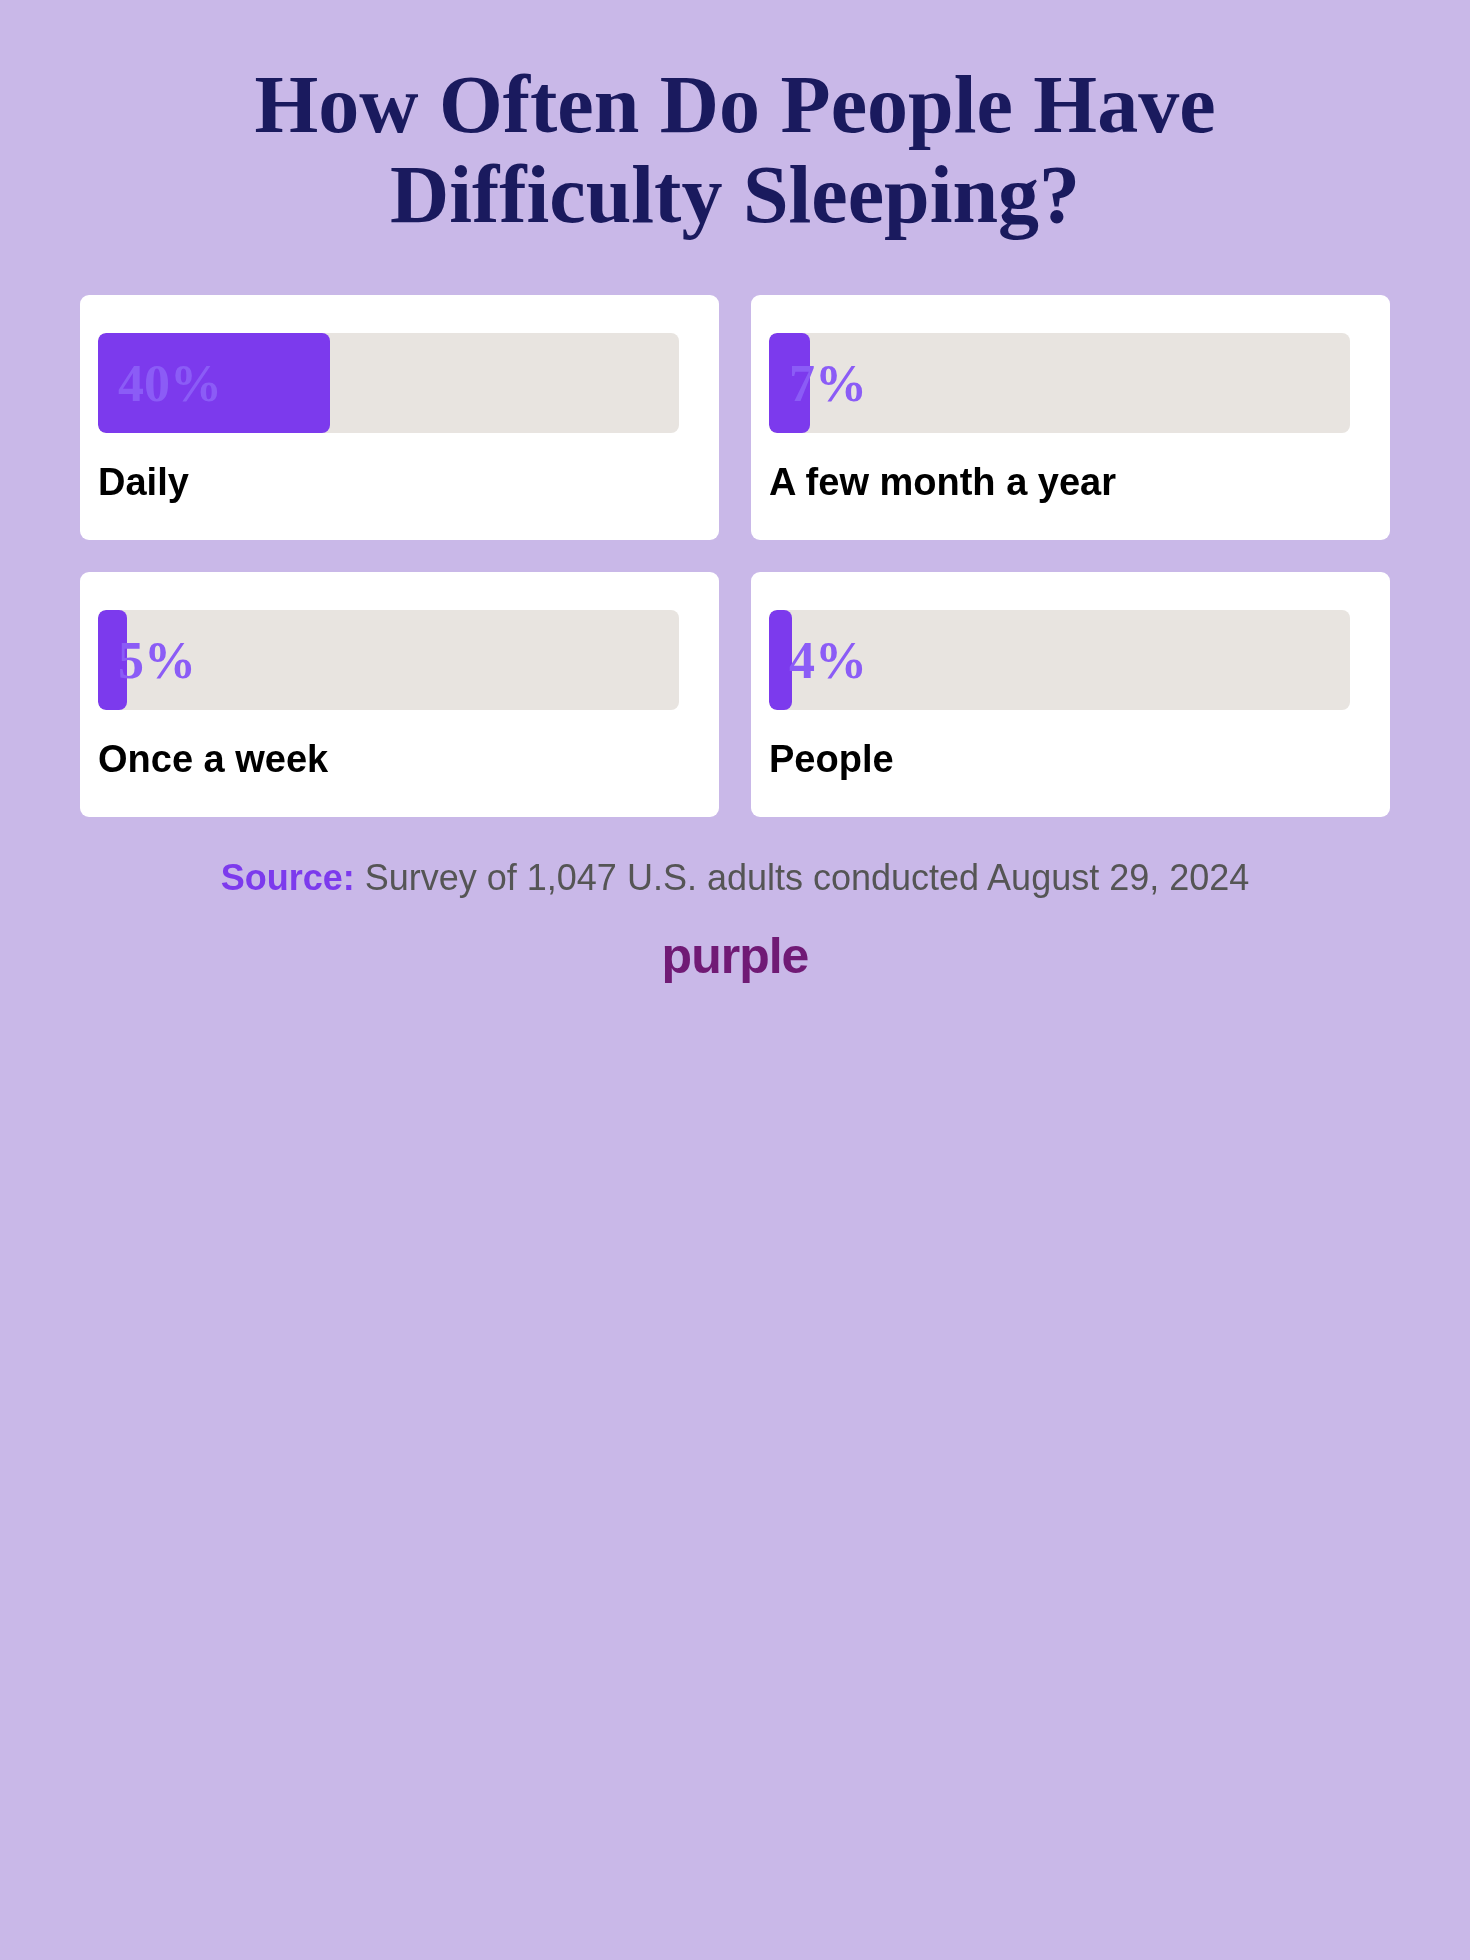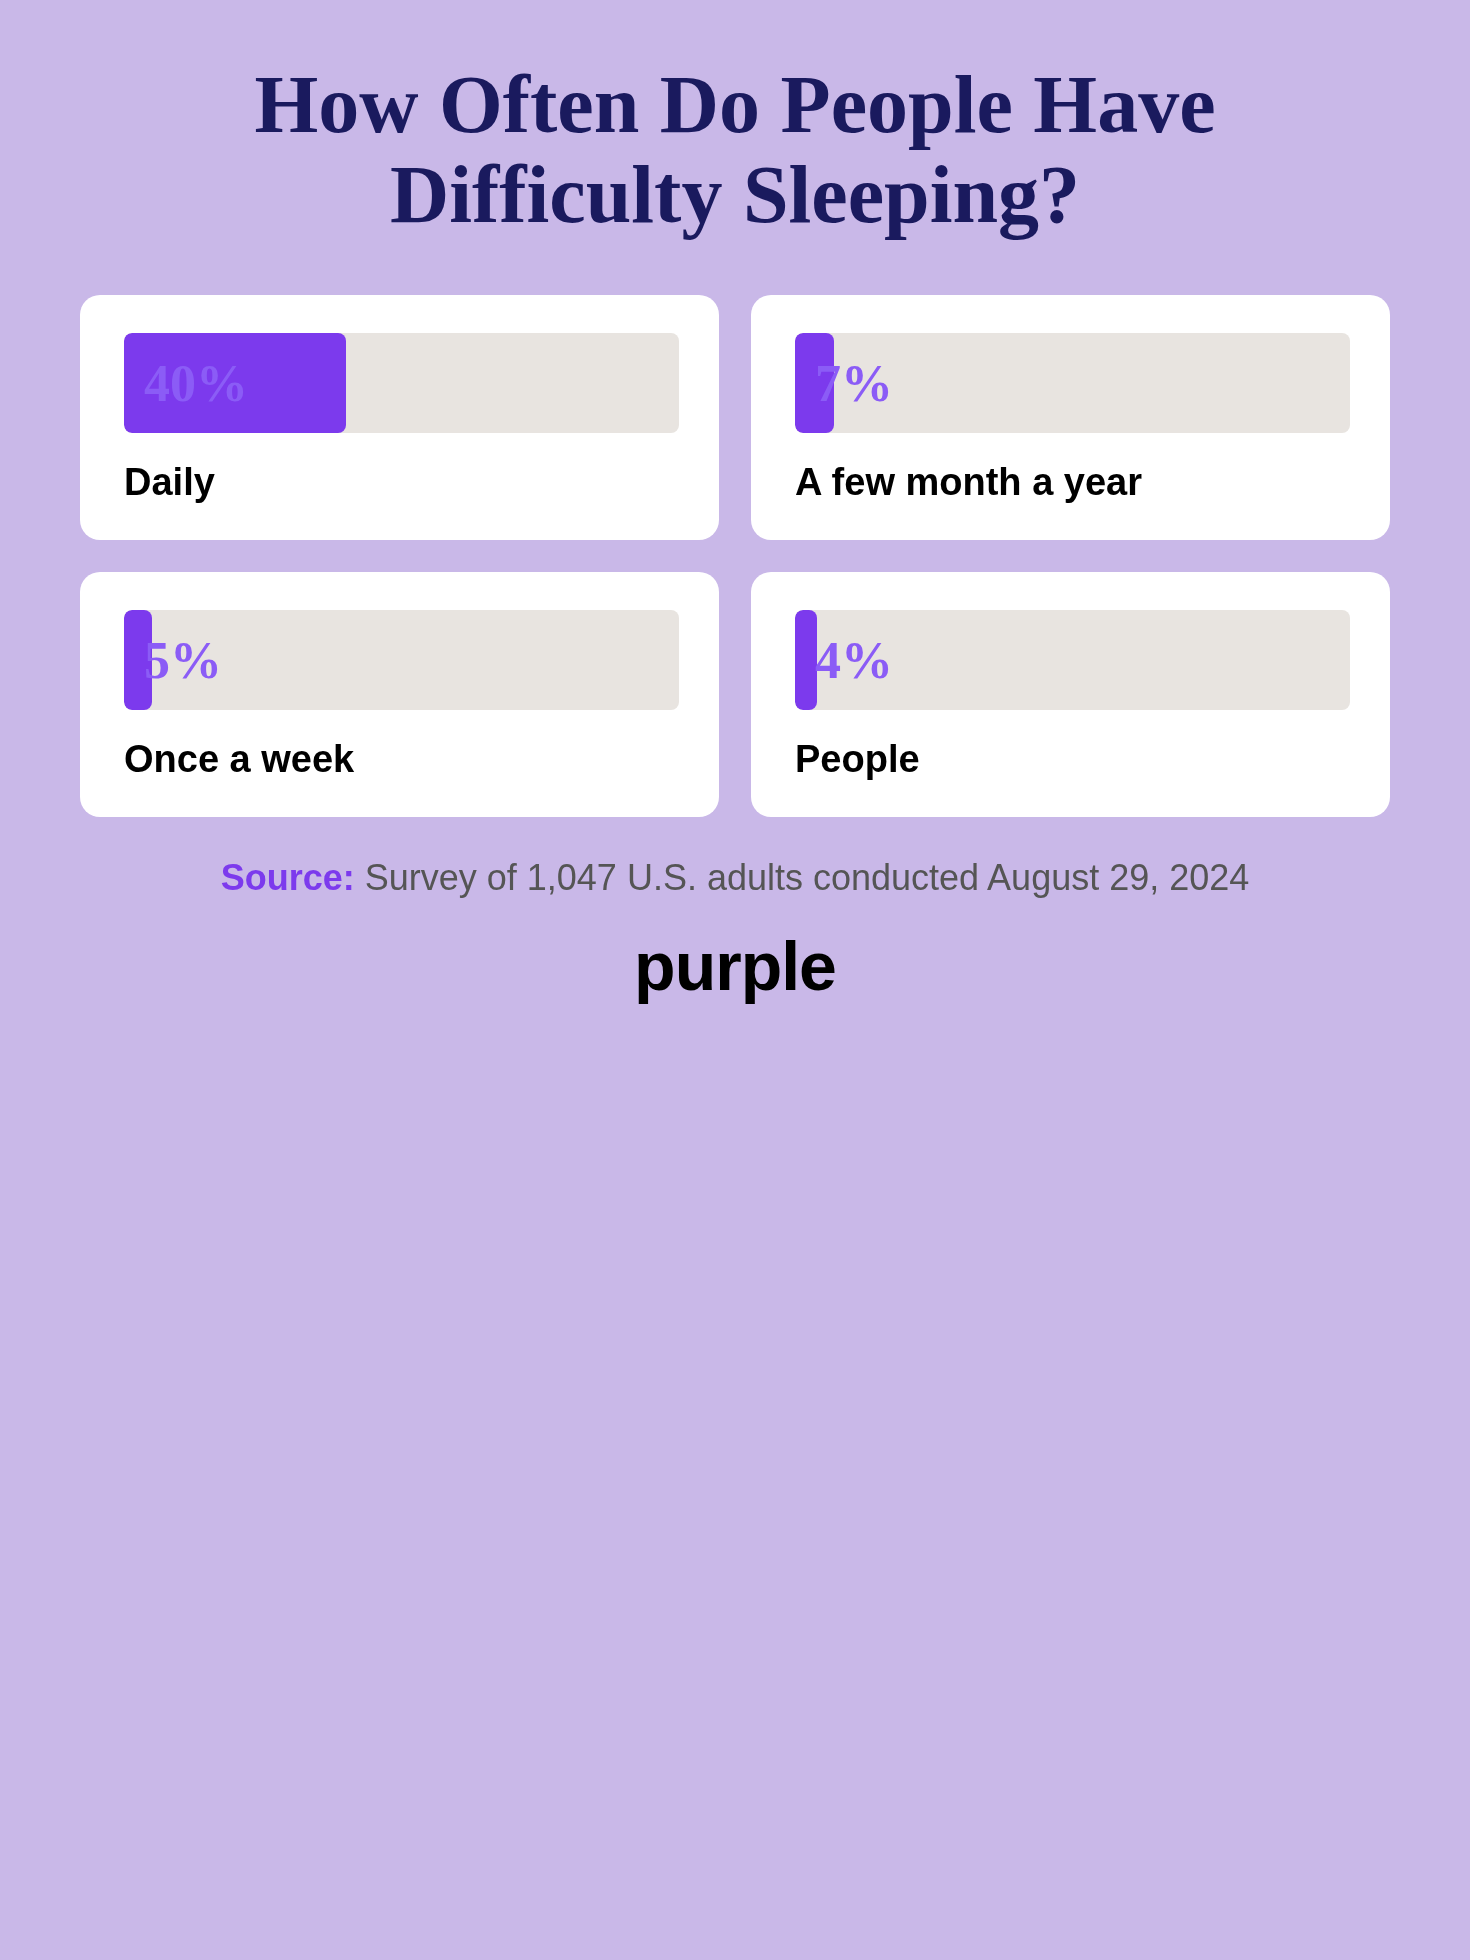--- a/index.html
+++ b/index.html
@@ -32,22 +32,22 @@
     .grid {
       display: grid;
       grid-template-columns: 1fr 1fr;
       gap: 32px;
       width: 100%;
       margin-bottom: 40px;
     }
 
     .card {
       background: #ffffff;
-      border-radius: 20px;
-      padding: 38px 40px 36px 44px;
+      border-radius: 9px;
+      padding: 38px 40px 36px 18px;
       display: flex;
       flex-direction: column;
     }
 
     .bar-container {
       background-color: #e8e4e0;
       border-radius: 8px;
       height: 100px;
       width: 100%;
       margin-bottom: 28px;
@@ -87,23 +87,23 @@
       margin-bottom: 28px;
       font-family: 'Arial', sans-serif;
     }
 
     .source-line strong {
       color: #7c3aed;
       font-weight: 700;
     }
 
     .brand {
-      font-size: 68px;
+      font-size: 50px;
       font-weight: 900;
-      color: #000000;
+      color: #701a75;
       text-align: center;
       font-family: 'Arial', sans-serif;
       letter-spacing: -1px;
     }
 
     .bar-40 { width: 40%; background-color: #7c3aed; }
     .bar-28 { width: 28%; background-color: #7c3aed; }
     .bar-16 { width: 16%; background-color: #7c3aed; }
     .bar-7  { width: 7%;  background-color: #7c3aed; }
     .bar-5  { width: 5%;  background-color: #7c3aed; }

